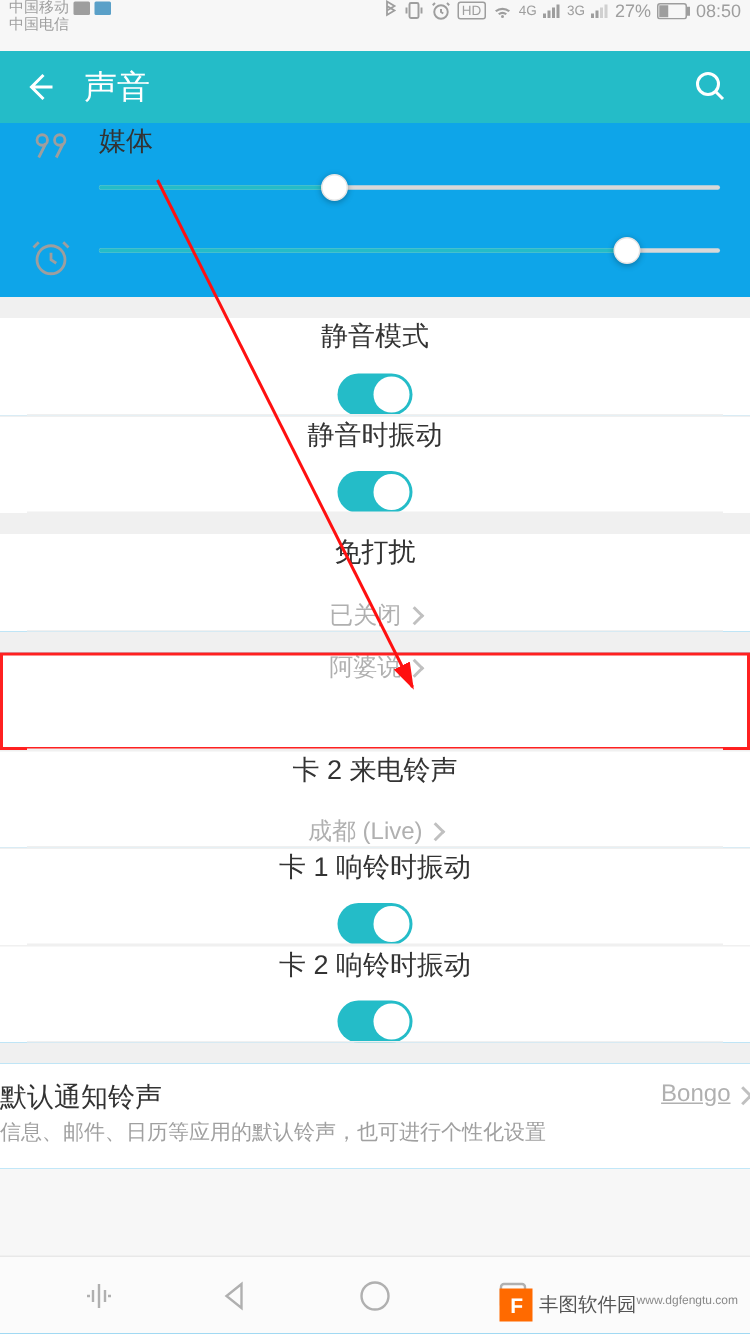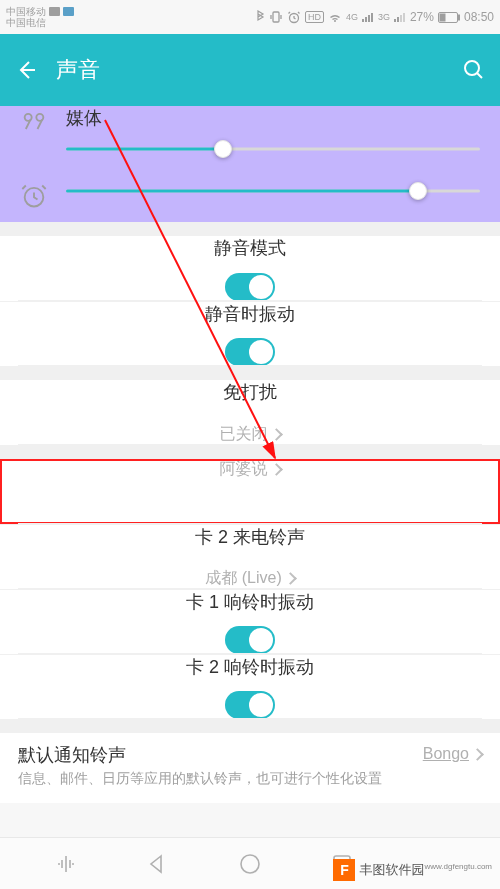--- a/index.html
+++ b/index.html
@@ -9,21 +9,21 @@
     height: 889px;
     background: #f7f7f7;
     position: relative;
     overflow: hidden;
   }
   .status-bar {
     height: 34px;
     background: #f7f7f7;
     color: #9e9e9e;
     display: flex;
-    align-items: center;
+    align-items: flex-start;
     justify-content: space-between;
     padding: 0 6px;
     font-size: 10px;
   }
   .status-left {
     display: flex;
     flex-direction: column;
     line-height: 1.1;
     font-size: 10px;
   }
@@ -32,32 +32,32 @@
     width: 11px; height: 9px; background: #9e9e9e; border-radius: 1px;
   }
   .status-icon-box.blue { background: #5aa0c8; }
   .status-right {
     display: flex;
     align-items: center;
     gap: 4px;
     font-size: 12px;
   }
   .header {
-    height: 72px;
+    height: 48px;
     background: #24bcc8;
     color: #fff;
     display: flex;
     align-items: center;
     padding: 0 14px;
     gap: 18px;
   }
   .back-arrow { width: 24px; height: 24px; cursor: pointer; }
   .header-title { font-size: 22px; font-weight: 400; flex: 1; }
   .search-icon { width: 24px; height: 24px; cursor: pointer; }
-  .content { background: #c4b5fd; }
+  .content { background: #0ea5e9; }
   .slider-row {
     padding: 8px 20px 12px 20px;
     display: flex;
     align-items: flex-start;
     gap: 18px;
   }
   .slider-row.cut { padding-top: 0; }
   .slider-icon {
     width: 28px; height: 28px; color: #9e9e9e; flex-shrink: 0;
     margin-top: 2px;
@@ -110,21 +110,21 @@
   .toggle::after {
     content: ""; position: absolute; right: 2px; top: 2px; width: 24px; height: 24px;
     background: #fff; border-radius: 50%;
   }
   .section-gap { height: 14px; background: #f0f0f0; }
   .highlighted {
     outline: 2px solid #ff2020;
     outline-offset: -2px;
   }
   .notif-row {
-    padding: 10px 18px 14px;
+    padding: 10px 0 14px;
     background: #fff;
     display: flex;
     align-items: flex-start;
     justify-content: space-between;
     position: relative;
   }
   .notif-left { flex: 1; padding-right: 12px; }
   .notif-title { font-size: 18px; color: #333; margin-bottom: 2px; }
   .notif-sub { font-size: 14px; color: #a0a0a0; line-height: 1.4; }
   .notif-value {

